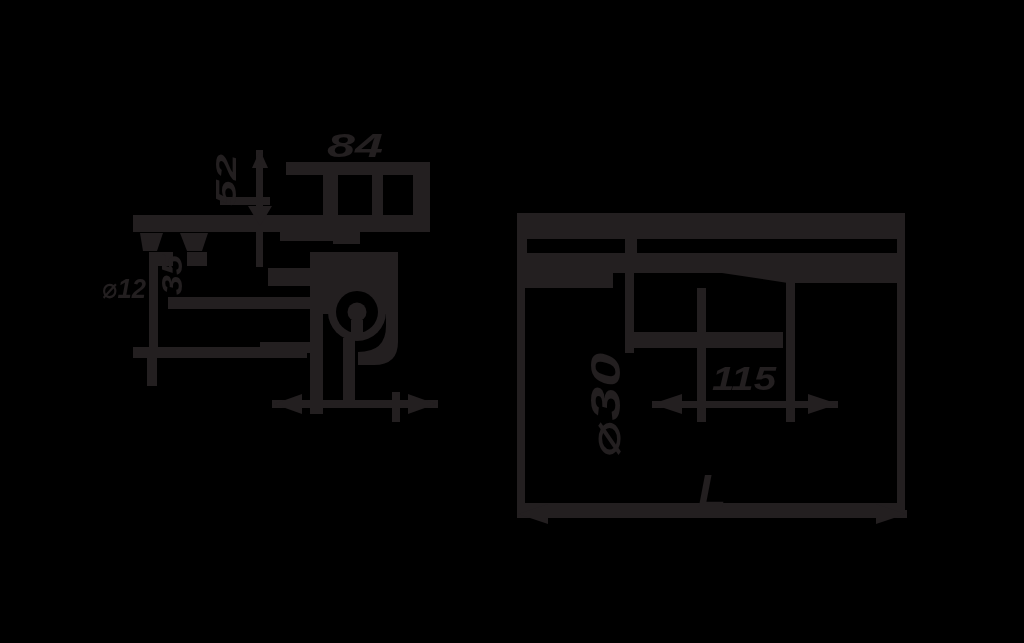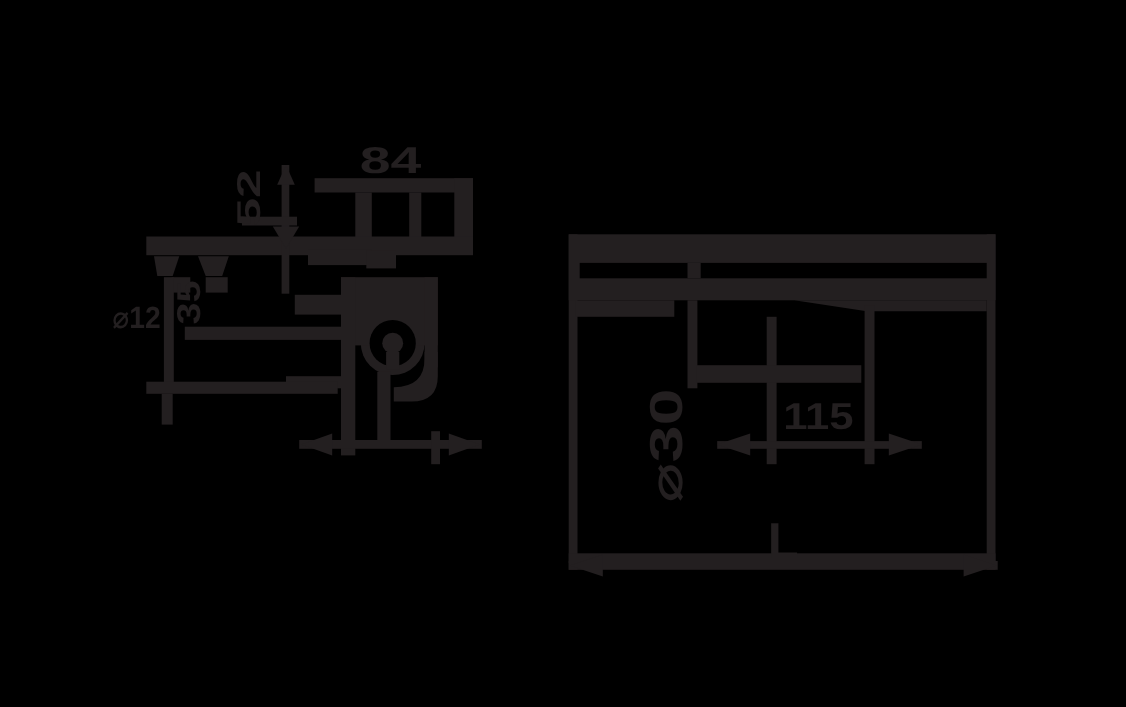--- a/index.html
+++ b/index.html
@@ -8,20 +8,21 @@
     width: 1024px;
     height: 643px;
     background: #000000;
     overflow: hidden;
   }
   .stage {
     position: relative;
     width: 1024px;
     height: 579px;
     background: #000000;
+    font-style: italic;
   }
   svg { display: block; }
   .dim-text {
     font-family: "Liberation Sans", "DejaVu Sans", sans-serif;
     font-weight: bold;
   }
 </style>
 </head>
 <body>
 

